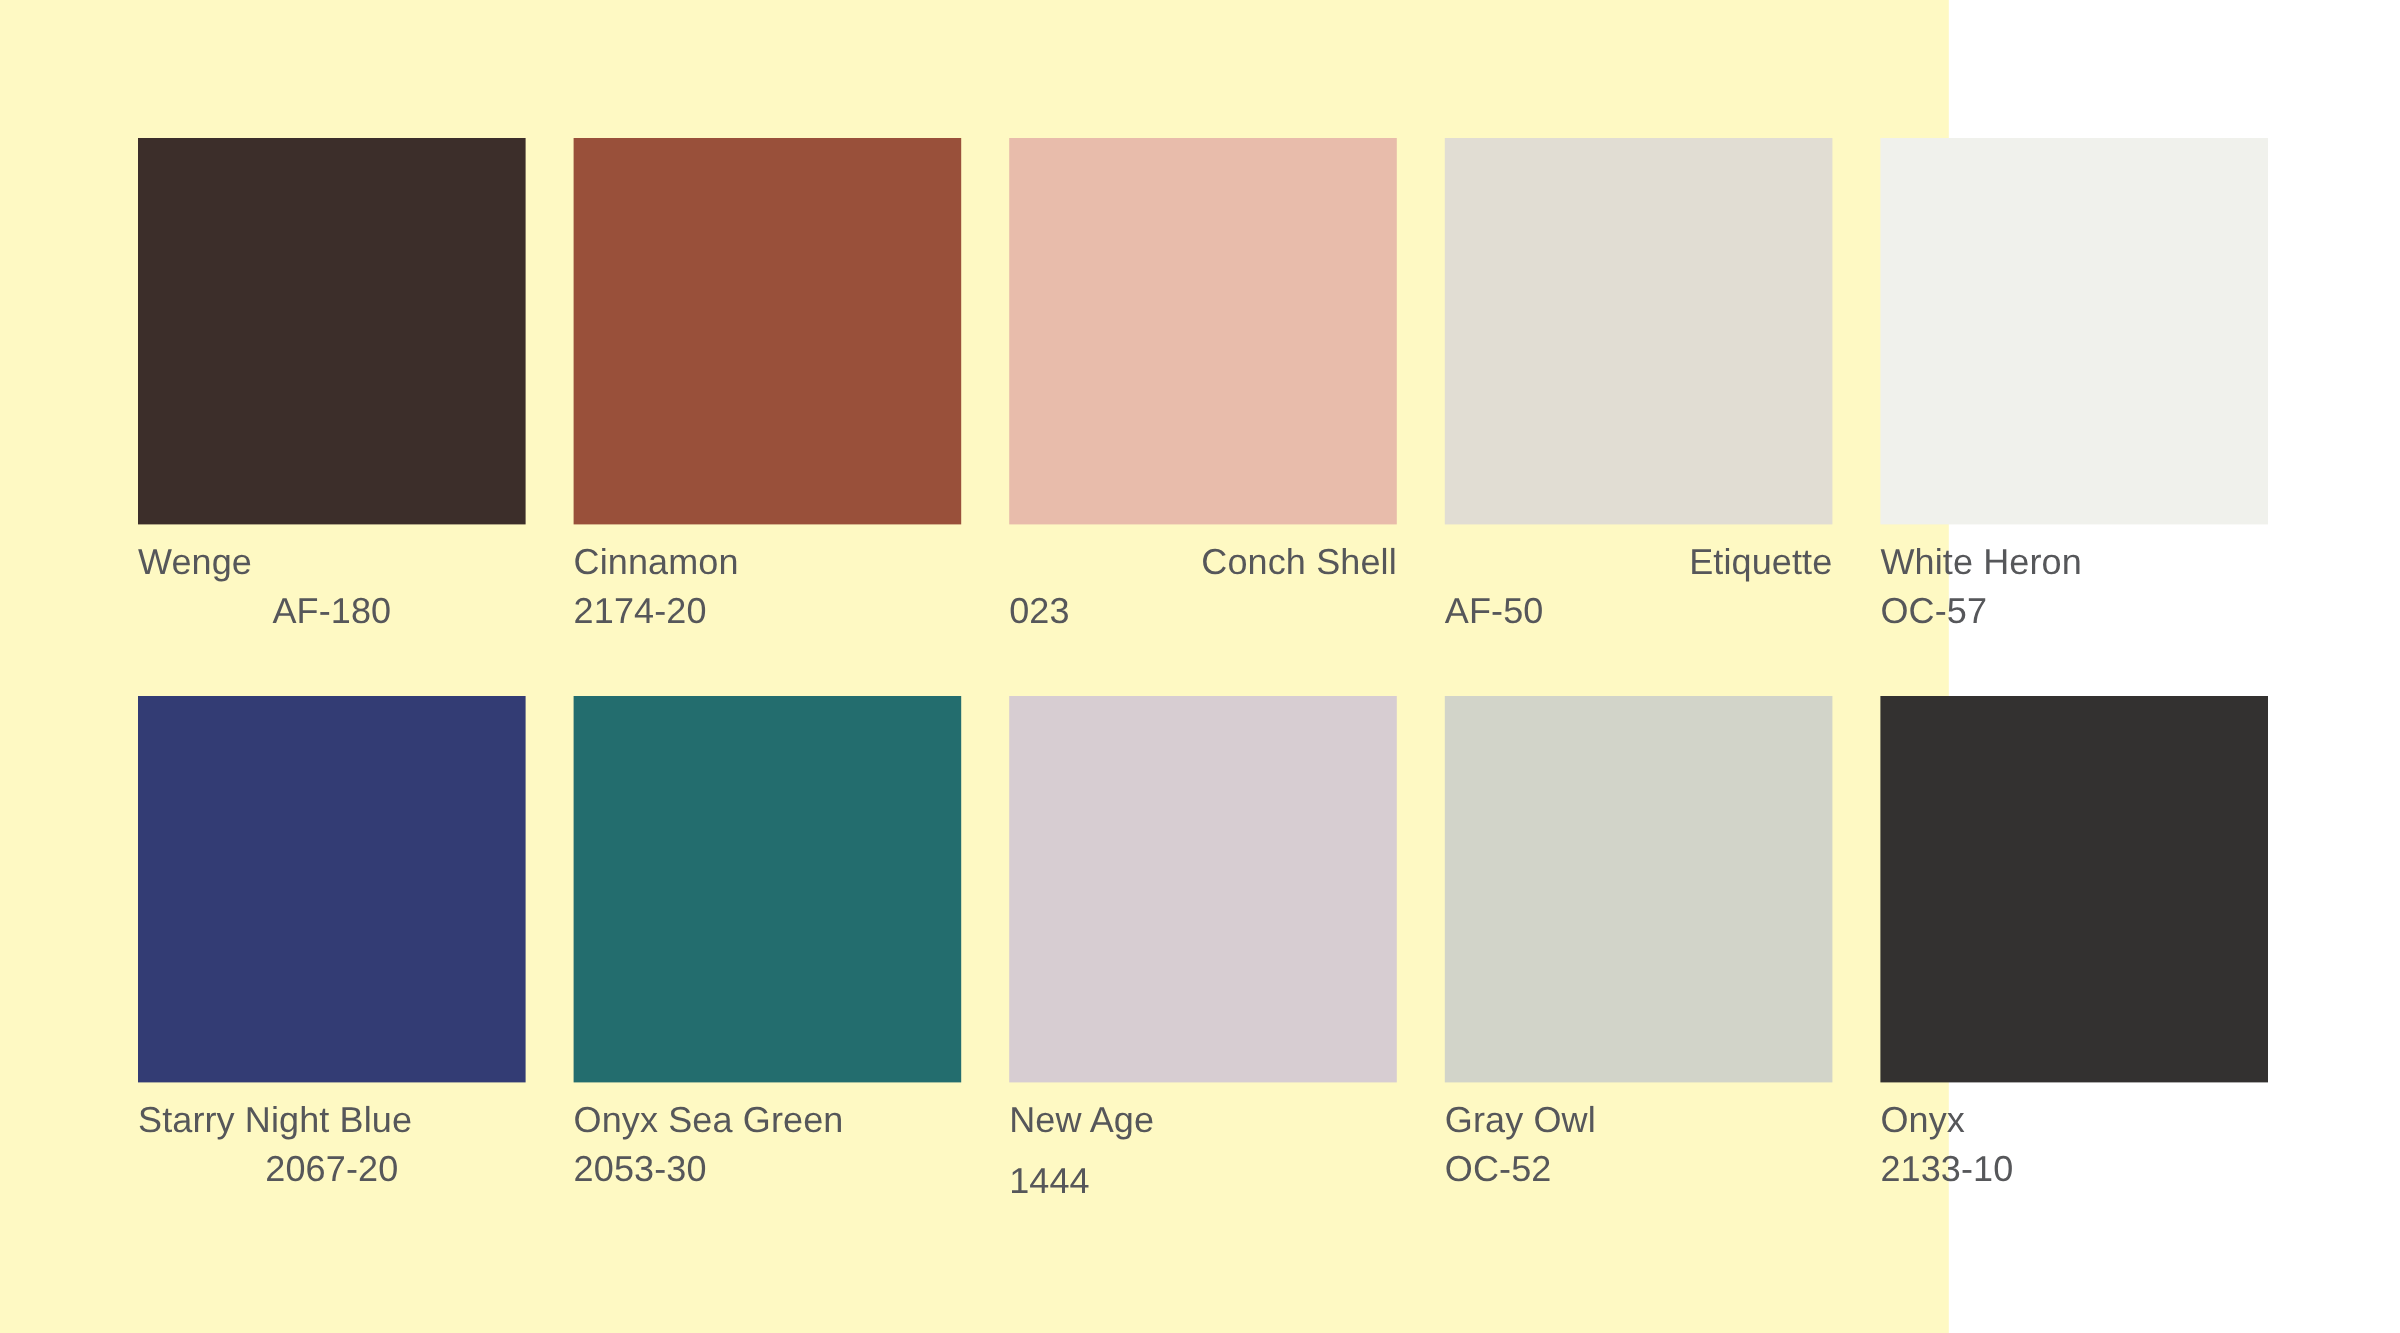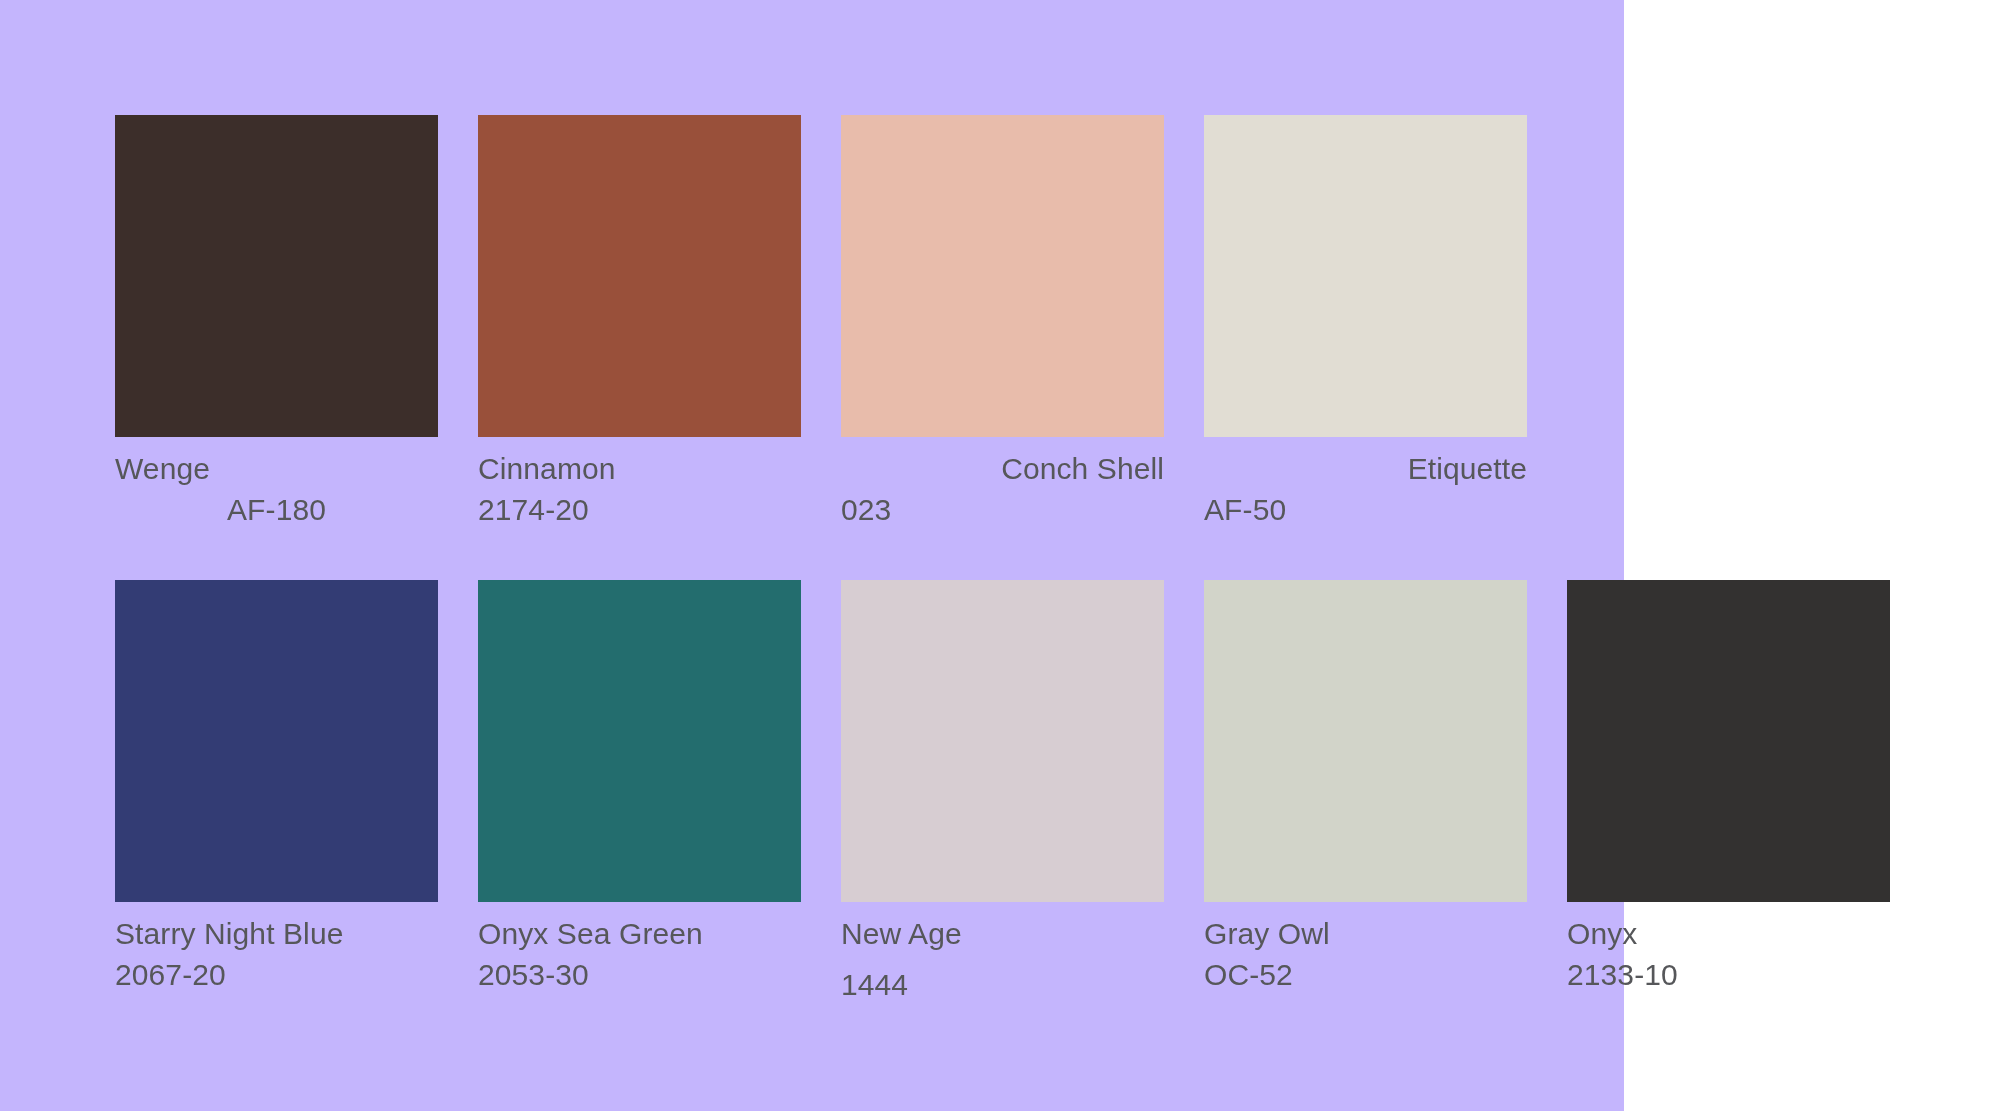--- a/index.html
+++ b/index.html
@@ -12,21 +12,21 @@
     height: 1111px;
     background: #ffffff;
     font-family: "Liberation Sans", sans-serif;
     overflow: hidden;
   }
 
   .palette-board {
     position: relative;
     width: 1624px;
     height: 1111px;
-    background: #c4b5fd;
+    background: #fef9c3;
     box-sizing: border-box;
   }
 
   .palette-row {
     position: absolute;
     left: 115px;
     width: 1840px;
     display: flex;
     flex-direction: row;
     gap: 40px;
@@ -100,30 +100,37 @@
     </div>
 
     <div class="swatch-card">
       <div class="swatch-chip" style="background-color: rgb(225, 221, 211);"></div>
       <div class="swatch-caption">
         <span class="swatch-name" style="color: rgb(86, 87, 90); text-align: right;">Etiquette</span>
         <span class="swatch-code" style="color: rgb(86, 87, 90);">AF-50</span>
       </div>
     </div>
 
+    <div class="swatch-card">
+      <div class="swatch-chip" style="background-color: rgb(240, 241, 236);"></div>
+      <div class="swatch-caption">
+        <span class="swatch-name" style="color: rgb(86, 87, 90);">White Heron</span>
+        <span class="swatch-code" style="color: rgb(86, 87, 90);">OC-57</span>
+      </div>
+    </div>
 
   </div>
 
   <div class="palette-row row-2">
 
     <div class="swatch-card">
       <div class="swatch-chip" style="background-color: rgb(51, 60, 116);"></div>
       <div class="swatch-caption">
         <span class="swatch-name" style="color: rgb(86, 87, 90);">Starry Night Blue</span>
-        <span class="swatch-code" style="color: rgb(86, 87, 90);">2067-20</span>
+        <span class="swatch-code" style="color: rgb(86, 87, 90); text-align: center;">2067-20</span>
       </div>
     </div>
 
     <div class="swatch-card">
       <div class="swatch-chip" style="background-color: rgb(35, 109, 110);"></div>
       <div class="swatch-caption">
         <span class="swatch-name" style="color: rgb(86, 87, 90);">Onyx Sea Green</span>
         <span class="swatch-code" style="color: rgb(86, 87, 90);">2053-30</span>
       </div>
     </div>

